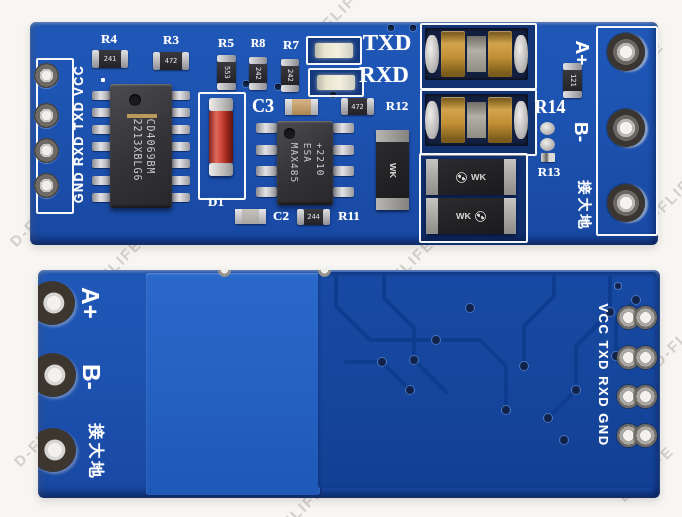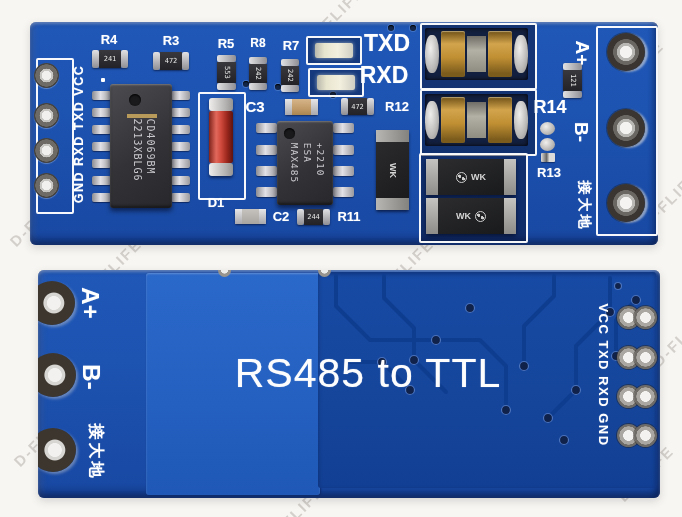--- a/index.html
+++ b/index.html
@@ -21,21 +21,21 @@
   .panel{position:absolute;border-radius:3px;}
   .panel.bright{background:linear-gradient(180deg,#2a68c9,#2460c0 60%,#1f58b6);
      box-shadow:inset 0 1px 2px rgba(255,255,255,.25),1px 0 2px rgba(5,16,60,.4);}
   .panel.dark{background:linear-gradient(180deg,#174aa4,#15469c 55%,#123f93);
      box-shadow:inset 0 2px 4px rgba(3,10,40,.35);}
 
   
   .skbox{position:absolute;border:2px solid rgba(255,255,255,.96);border-radius:2px;}
   .skbox.shade{background:rgba(6,12,36,.45);}
   .lbl{position:absolute;transform:translate(-50%,-50%);color:#fff;font-weight:bold;
-       white-space:nowrap;z-index:6;text-shadow:0 0 1px rgba(255,255,255,.4);}
+       white-space:nowrap;z-index:6;text-shadow:0 0 1px rgba(255,255,255,.4);font-family:Liberation Serif, serif;}
   .vl90{position:absolute;transform:translate(-50%,-50%) rotate(90deg);color:#fff;font-weight:bold;
        white-space:nowrap;z-index:6;text-shadow:0 0 1px rgba(255,255,255,.4);}
   .vlm90{position:absolute;transform:translate(-50%,-50%) rotate(-90deg);color:#fff;font-weight:bold;
        white-space:nowrap;z-index:6;text-shadow:0 0 1px rgba(255,255,255,.4);}
   .wdot{position:absolute;background:#fff;border-radius:1px;}
 
   
   .pad-th{position:absolute;width:25px;height:25px;border-radius:50%;
     background:radial-gradient(circle,#f1f0ee 0 26%,#c9c7c4 28% 38%,#6e6b67 40% 62%,#46433f 64% 100%);
     box-shadow:0 1px 1px rgba(255,255,255,.3);}
@@ -226,21 +226,21 @@
 
     <div class="led-brk" style="left:276px;top:14px;width:52px;height:25px">
       <div class="led"></div>
     </div>
     <div class="led-brk" style="left:278px;top:46px;width:52px;height:25px">
       <div class="led"></div>
     </div>
     <span class="lbl" style="left:357px;top:21px;font-size:23px">TXD</span>
     <span class="lbl" style="left:354px;top:53px;font-size:23px">RXD</span>
 
-    <span class="lbl" style="left:225px;top:84px;font-size:15px">C3</span>
+    <span class="lbl" style="left:233px;top:84px;font-size:18px">C3</span>
     <div class="cap-smd" style="left:255px;top:77px;width:33px;height:16px">
       <span class="cap"></span>
       <span class="cbody tan"></span>
       <span class="cap"></span>
     </div>
     <div class="res" style="left:311px;top:76px;width:33px;height:17px">
       <span class="cap"></span>
       <span class="code">472</span>
       <span class="cap"></span>
     </div>
@@ -374,21 +374,20 @@
     <div class="edge-pad" style="left:180px;top:0"></div>
     <div class="edge-pad" style="left:280px;top:0"></div>
 
     <div class="pad-bl" style="left:-9px;top:11px"></div>
     <div class="pad-bl" style="left:-8px;top:83px"></div>
     <div class="pad-bl" style="left:-8px;top:158px"></div>
     <span class="vl90" style="left:52px;top:33px;font-size:24px">A+</span>
     <span class="vl90" style="left:53px;top:107px;font-size:24px">B-</span>
     <span class="vl90" style="left:57px;top:182px;font-size:16px;letter-spacing:3px;font-family:'DejaVu Sans',sans-serif">接大地</span>
 
-    <span class="title-big" style="left:330px;top:103px">RS485 to TTL</span>
 
     <span class="vl90" style="left:565px;top:105px;font-size:13px;letter-spacing:1.5px">VCC TXD RXD GND</span>
     <div class="pair" style="left:579px;top:36px">
       <span class="hole"></span>
         <span class="hole"></span>
     </div>
     <div class="pair" style="left:579px;top:76px">
       <span class="hole"></span>
         <span class="hole"></span>
     </div>

